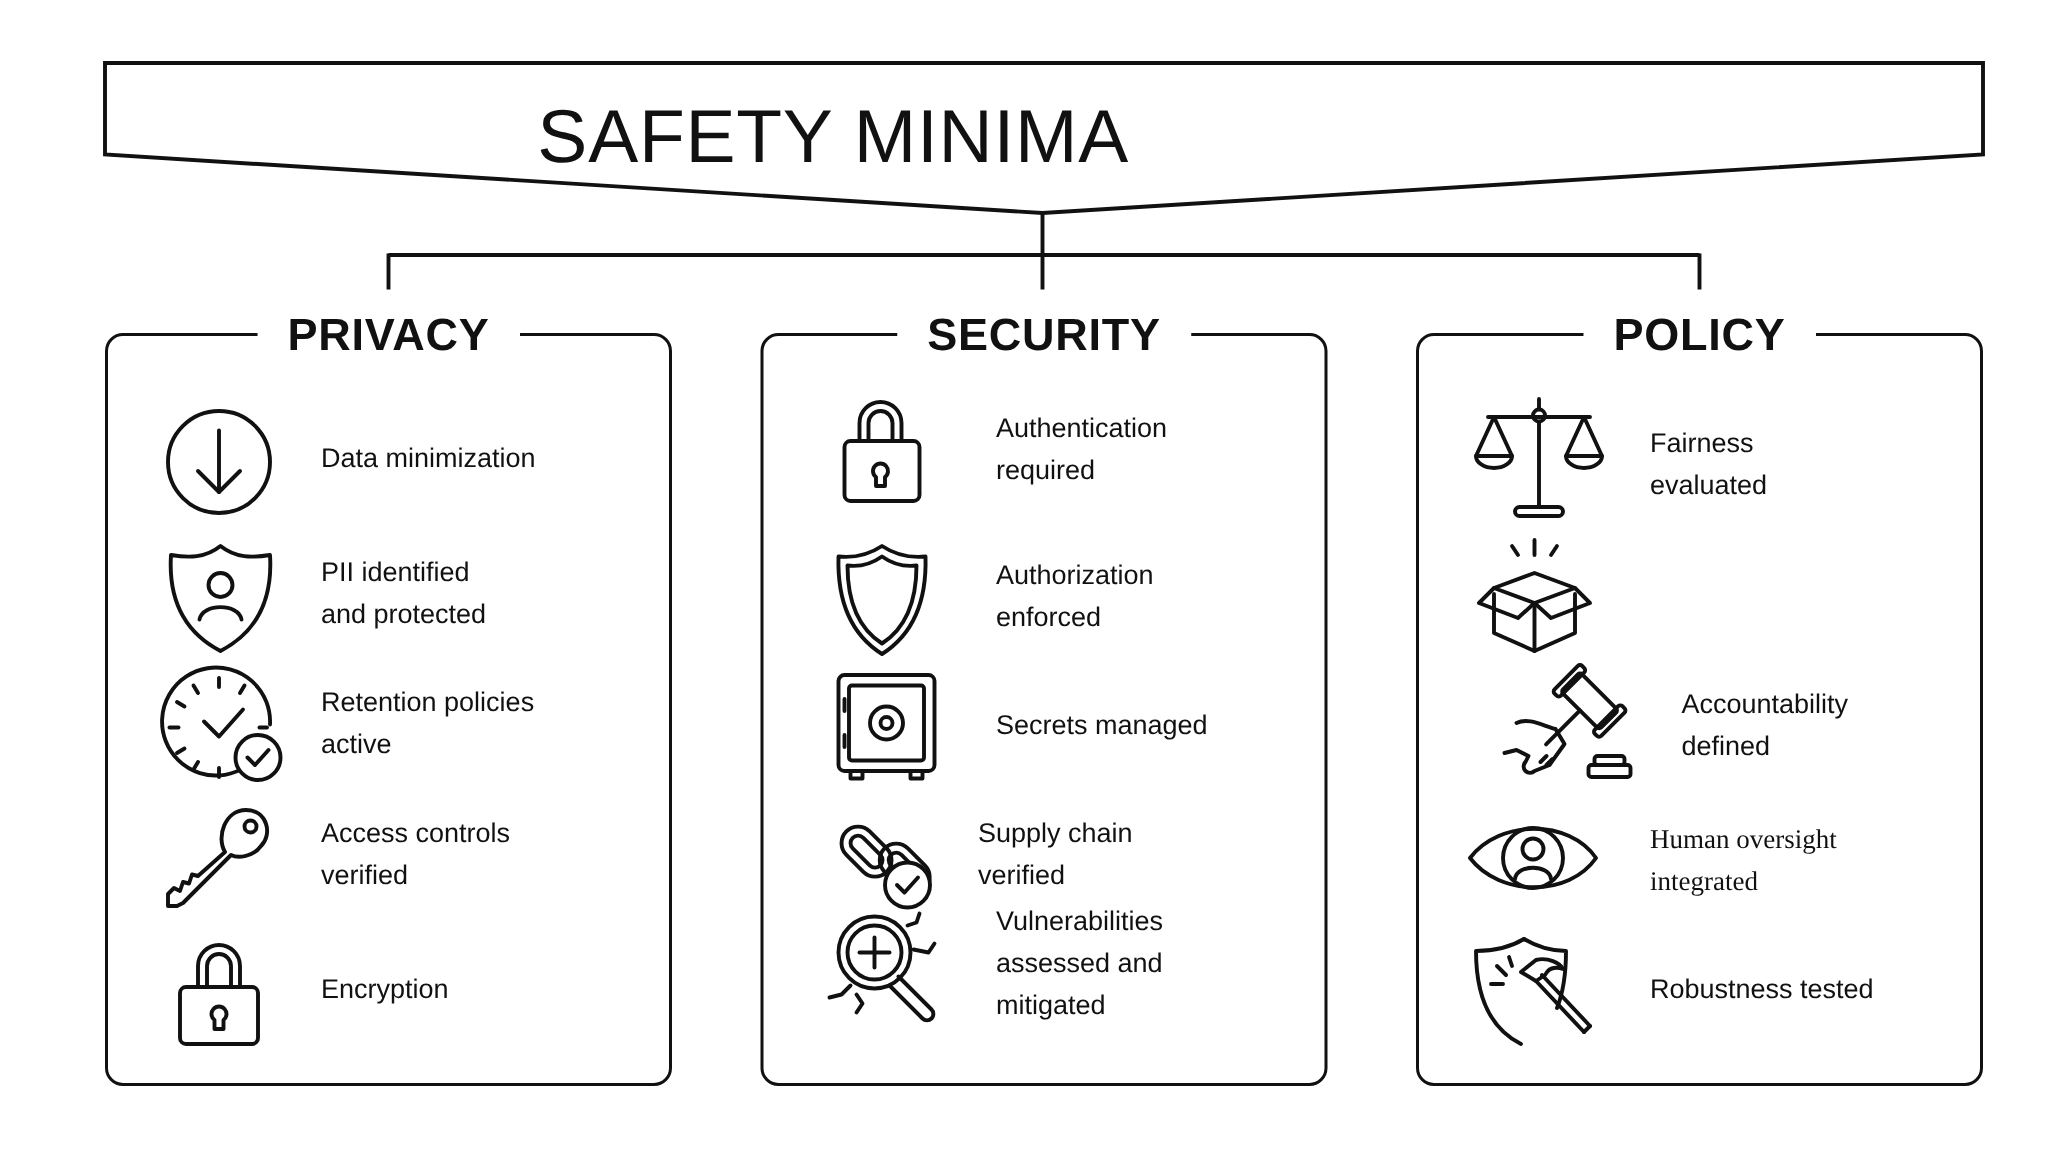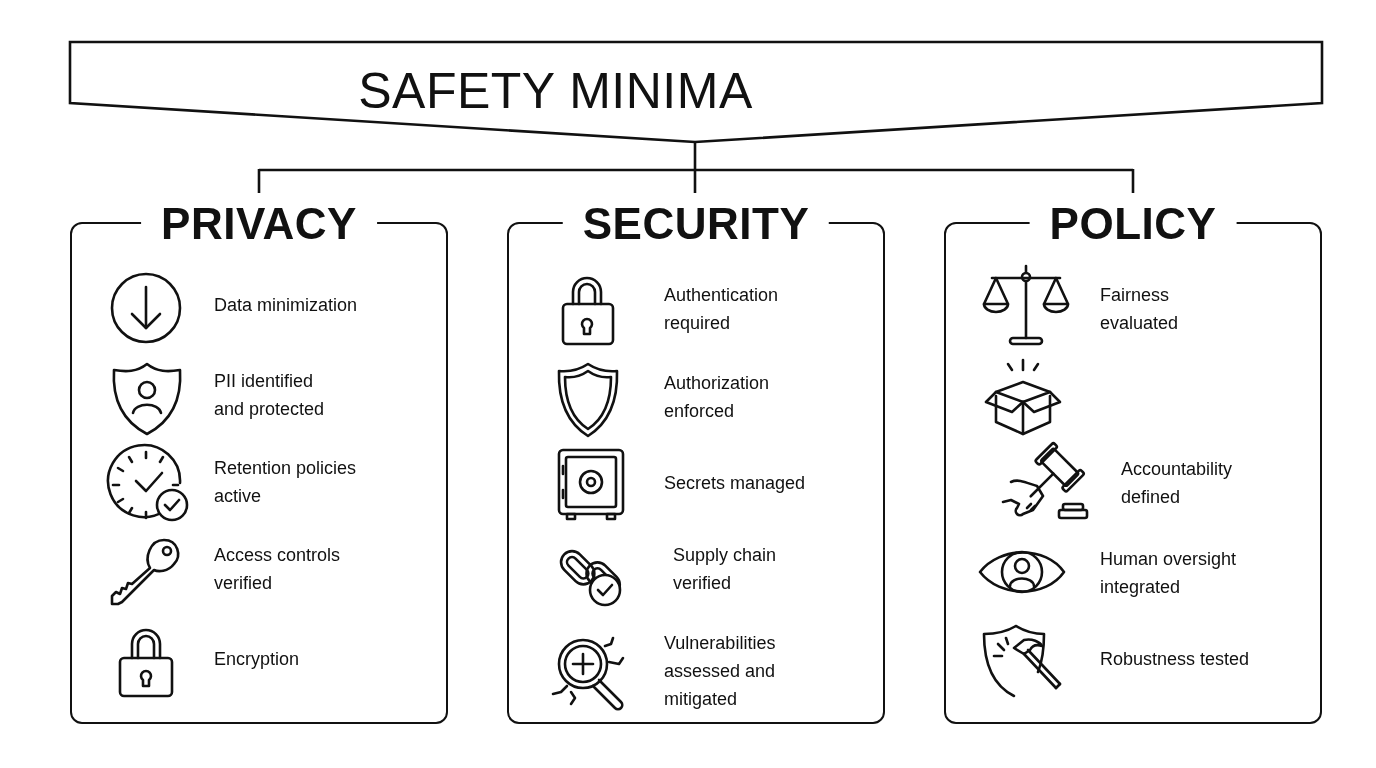--- a/index.html
+++ b/index.html
@@ -4,21 +4,21 @@
 <style>
   html, body { margin:0; padding:0; background:#ffffff; }
   body { width:1376px; height:768px; position:relative; overflow:hidden;
          font-family:"Liberation Sans", sans-serif; color:#111; }
   #frame { position:absolute; left:0; top:0; width:1376px; height:768px; }
   .title { position:absolute; left:0; width:1111px; top:62px; text-align:center;
            font-size:50px; font-weight:400; letter-spacing:0.5px; color:#111; }
   .panel { position:absolute; top:222px; width:378px; height:502px;
            border:2.6px solid #111; border-radius:12px; box-sizing:border-box; }
   .panel-title { position:absolute; top:-26px; left:50%; transform:translateX(-50%);
-                 background:#fff; padding:0 20px; font-size:44px; font-weight:700;
+                 background:#fff; padding:0 20px; font-size:30px; font-weight:700;
                  white-space:nowrap; line-height:52px; letter-spacing:0.5px; }
   .item { position:absolute; left:0; width:100%; height:70px; }
   .item .ic { position:absolute; left:30px; top:0; width:90px; height:78px; }
   .item .ic svg { width:90px; height:78px; overflow:visible; }
   .item .lbl { position:absolute; left:142px; top:50%; transform:translateY(-50%);
                font-size:18px; line-height:28px; white-space:pre-line; color:#111; }
   svg .s { fill:none; stroke:#111; stroke-width:2.6; stroke-linecap:round; stroke-linejoin:round; }
 </style>
 </head>
 <body>
@@ -103,21 +103,21 @@
           <path class="s" d="M41,62 L41,56 A5,5 0 1 1 47,56 L47,62 Z"></path>
         </svg>
     </div>
     <div class="lbl">Encryption</div>
   </div>
 </div>
 
 <div class="panel" style="left:507px;">
   <div class="panel-title">SECURITY</div>
 
-  <div class="item" style="top:50px;">
+  <div class="item" style="top:40px;">
     <div class="ic" style="left:40px;">
       <svg viewBox="0 0 90 78">
           <path class="s" d="M24,30 L24,18 A14,14 0 0 1 52,18 L52,30"></path>
           <path class="s" d="M30,30 L30,18 A8,8 0 0 1 46,18 L46,30"></path>
           <rect class="s" x="14" y="30" width="50" height="40" rx="4"></rect>
           <path class="s" d="M35,60 L35,54 A5,5 0 1 1 41,54 L41,60 Z"></path>
         </svg>
     </div>
     <div class="lbl" style="left:155px;">Authentication
 required</div>
@@ -156,25 +156,25 @@
           <g transform="rotate(-45 40 38)">
             <rect class="s" x="24" y="8" width="22" height="38" rx="11"></rect>
             <rect class="s" x="30" y="14" width="10" height="26" rx="5"></rect>
             <rect class="s" x="34" y="34" width="22" height="38" rx="11"></rect>
             <rect class="s" x="40" y="40" width="10" height="26" rx="5"></rect>
           </g>
         <circle cx="56" cy="56" r="15" fill="#fff" stroke="#111" stroke-width="2.6"></circle>
           <polyline class="s" points="49,56 54,61 63,51"></polyline>
         </svg>
     </div>
-    <div class="lbl" style="left:164px;">Supply chain
+    <div class="lbl" style="left:143px;">Supply chain
 verified</div>
   </div>
 
-  <div class="item" style="top:412px;">
+  <div class="item" style="top:383px;">
     <div class="ic" style="left:40px;">
       <svg viewBox="0 0 90 78">
           <circle class="s" cx="34" cy="28" r="24"></circle>
           <circle class="s" cx="34" cy="28" r="18"></circle>
           <line class="s" x1="34" y1="18" x2="34" y2="38"></line>
           <line class="s" x1="24" y1="28" x2="44" y2="28"></line>
           <path class="s" d="M50,44 L72,66 A4,4 0 0 1 66,72 L44,50"></path>
           <path class="s" d="M56,10 L62,8 L64,2"></path>
           <path class="s" d="M60,26 L70,28 L74,22"></path>
           <path class="s" d="M18,50 L12,56 L4,58"></path>
@@ -244,21 +244,21 @@
 
   <div class="item" style="top:314px;">
     <div class="ic">
       <svg viewBox="0 0 90 78">
           <path class="s" d="M4,34 C24,8 70,8 88,34 C70,60 24,60 4,34 Z"></path>
           <circle class="s" cx="46" cy="34" r="20"></circle>
           <circle class="s" cx="46" cy="28" r="7"></circle>
           <path class="s" d="M34,48 C35,38 57,38 58,48"></path>
         </svg>
     </div>
-    <div class="lbl" style="left:154px;">Human oversight
+    <div class="lbl" style="left:154px;font-family:Liberation Serif, serif;">Human oversight
 integrated</div>
   </div>
 
   <div class="item" style="top:400px;">
     <div class="ic">
       <svg viewBox="0 0 90 78">
           <path class="s" d="M40,2 C30,8 18,10 8,10 C8,42 18,62 38,72"></path>
           <path class="s" d="M40,2 C50,8 60,10 68,10 C68,26 66,38 62,48"></path>
           <path class="s" d="M38,24 L48,16 C56,14 64,18 66,22 C60,20 56,22 54,26 L48,30 Z"></path>
           <line class="s" x1="48" y1="30" x2="80" y2="64"></line>

